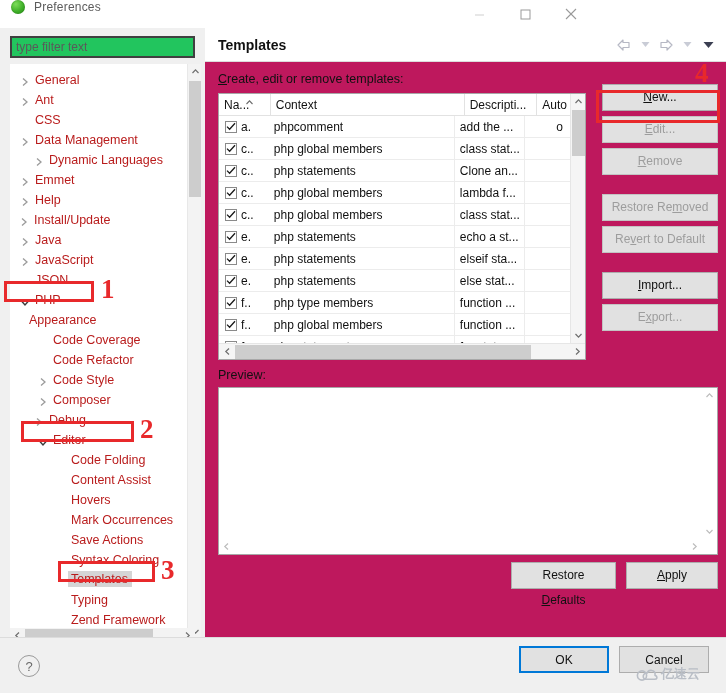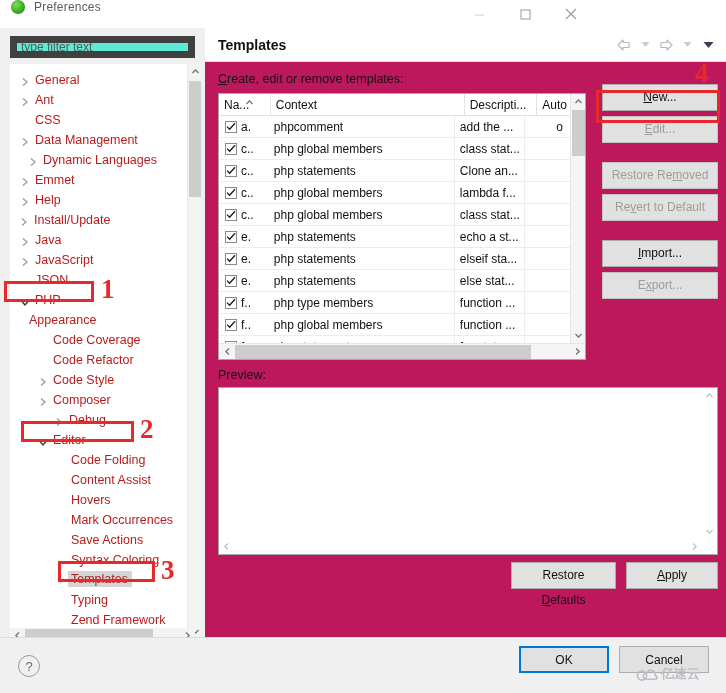--- a/index.html
+++ b/index.html
@@ -41,21 +41,21 @@
     position: absolute; left: 0; top: 28px; width: 726px; height: 665px;
     background: #f0f0f0;
   }
 
   
   .left-pane {
     position: absolute; left: 7px; top: 6px; width: 194px; height: 612px;
   }
   .filter-box {
     position: absolute; left: 3px; top: 2px; width: 185px; height: 22px;
-    border: 7px solid #404040; background: #5eead4;
+    border: 2px solid #404040; background: #22c55e;
     font-family: "Liberation Sans", sans-serif;
     font-size: 12px; color: #5a5a5a;
     padding: 0 4px;
     outline: none;
   }
   .filter-box::placeholder { color: #5a5a5a; opacity: 1; }
 
   .tree-frame {
     position: absolute; left: 3px; top: 30px; width: 185px; height: 575px;
     background: #ffffff;
@@ -292,21 +292,21 @@
             <span class="tree-label">CSS</span>
           </div>
           <div class="tree-item" style="padding-left: 6px;">
             <span class="tw">
               <svg width="8" height="10" viewBox="0 0 8 10">
                 <polyline points="2,1.5 6,5 2,8.5" fill="none" stroke="#9b9b9b" stroke-width="1.3"></polyline>
               </svg>
             </span>
             <span class="tree-label">Data Management</span>
           </div>
-          <div class="tree-item" style="padding-left: 14px;">
+          <div class="tree-item" style="padding-left: 20px;">
             <span class="tw">
               <svg width="8" height="10" viewBox="0 0 8 10">
                 <polyline points="2,1.5 6,5 2,8.5" fill="none" stroke="#9b9b9b" stroke-width="1.3"></polyline>
               </svg>
             </span>
             <span class="tree-label">Dynamic Languages</span>
           </div>
           <div class="tree-item" style="padding-left: 6px;">
             <span class="tw">
               <svg width="8" height="10" viewBox="0 0 8 10">
@@ -380,21 +380,21 @@
             <span class="tree-label">Code Style</span>
           </div>
           <div class="tree-item" style="padding-left: 24px;">
             <span class="tw">
               <svg width="8" height="10" viewBox="0 0 8 10">
                 <polyline points="2,1.5 6,5 2,8.5" fill="none" stroke="#9b9b9b" stroke-width="1.3"></polyline>
               </svg>
             </span>
             <span class="tree-label">Composer</span>
           </div>
-          <div class="tree-item" style="padding-left: 40px;">
+          <div class="tree-item" style="padding-left: 20px;">
             <span class="tw">
               <svg width="8" height="10" viewBox="0 0 8 10">
                 <polyline points="2,1.5 6,5 2,8.5" fill="none" stroke="#9b9b9b" stroke-width="1.3"></polyline>
               </svg>
             </span>
             <span class="tree-label">Debug</span>
           </div>
           <div class="tree-item" style="padding-left: 24px;">
             <span class="tw">
               <svg width="10" height="8" viewBox="0 0 10 8">
@@ -704,20 +704,23 @@
           </div>
         </div>
       </div>
 
       <div class="btn-col">
         <button class="ebtn">
           <span class="u">N</span><span id="btn-new-rest">ew...</span>
         </button>
         <button class="ebtn disabled">
           <span class="u">E</span><span id="btn-edit-rest">dit...</span>
+        </button>
+        <button class="ebtn disabled">
+          <span class="u">R</span><span id="btn-remove-rest">emove</span>
         </button>
         <div class="btn-gap"></div>
         <button class="ebtn disabled">
           <span id="btn-rr-a">Restore Re</span><span class="u">m</span><span id="btn-rr-b">oved</span>
         </button>
         <button class="ebtn disabled">
           <span id="btn-rd-a">Re</span><span class="u">v</span><span id="btn-rd-b">ert to Default</span>
         </button>
         <div class="btn-gap"></div>
         <button class="ebtn">

